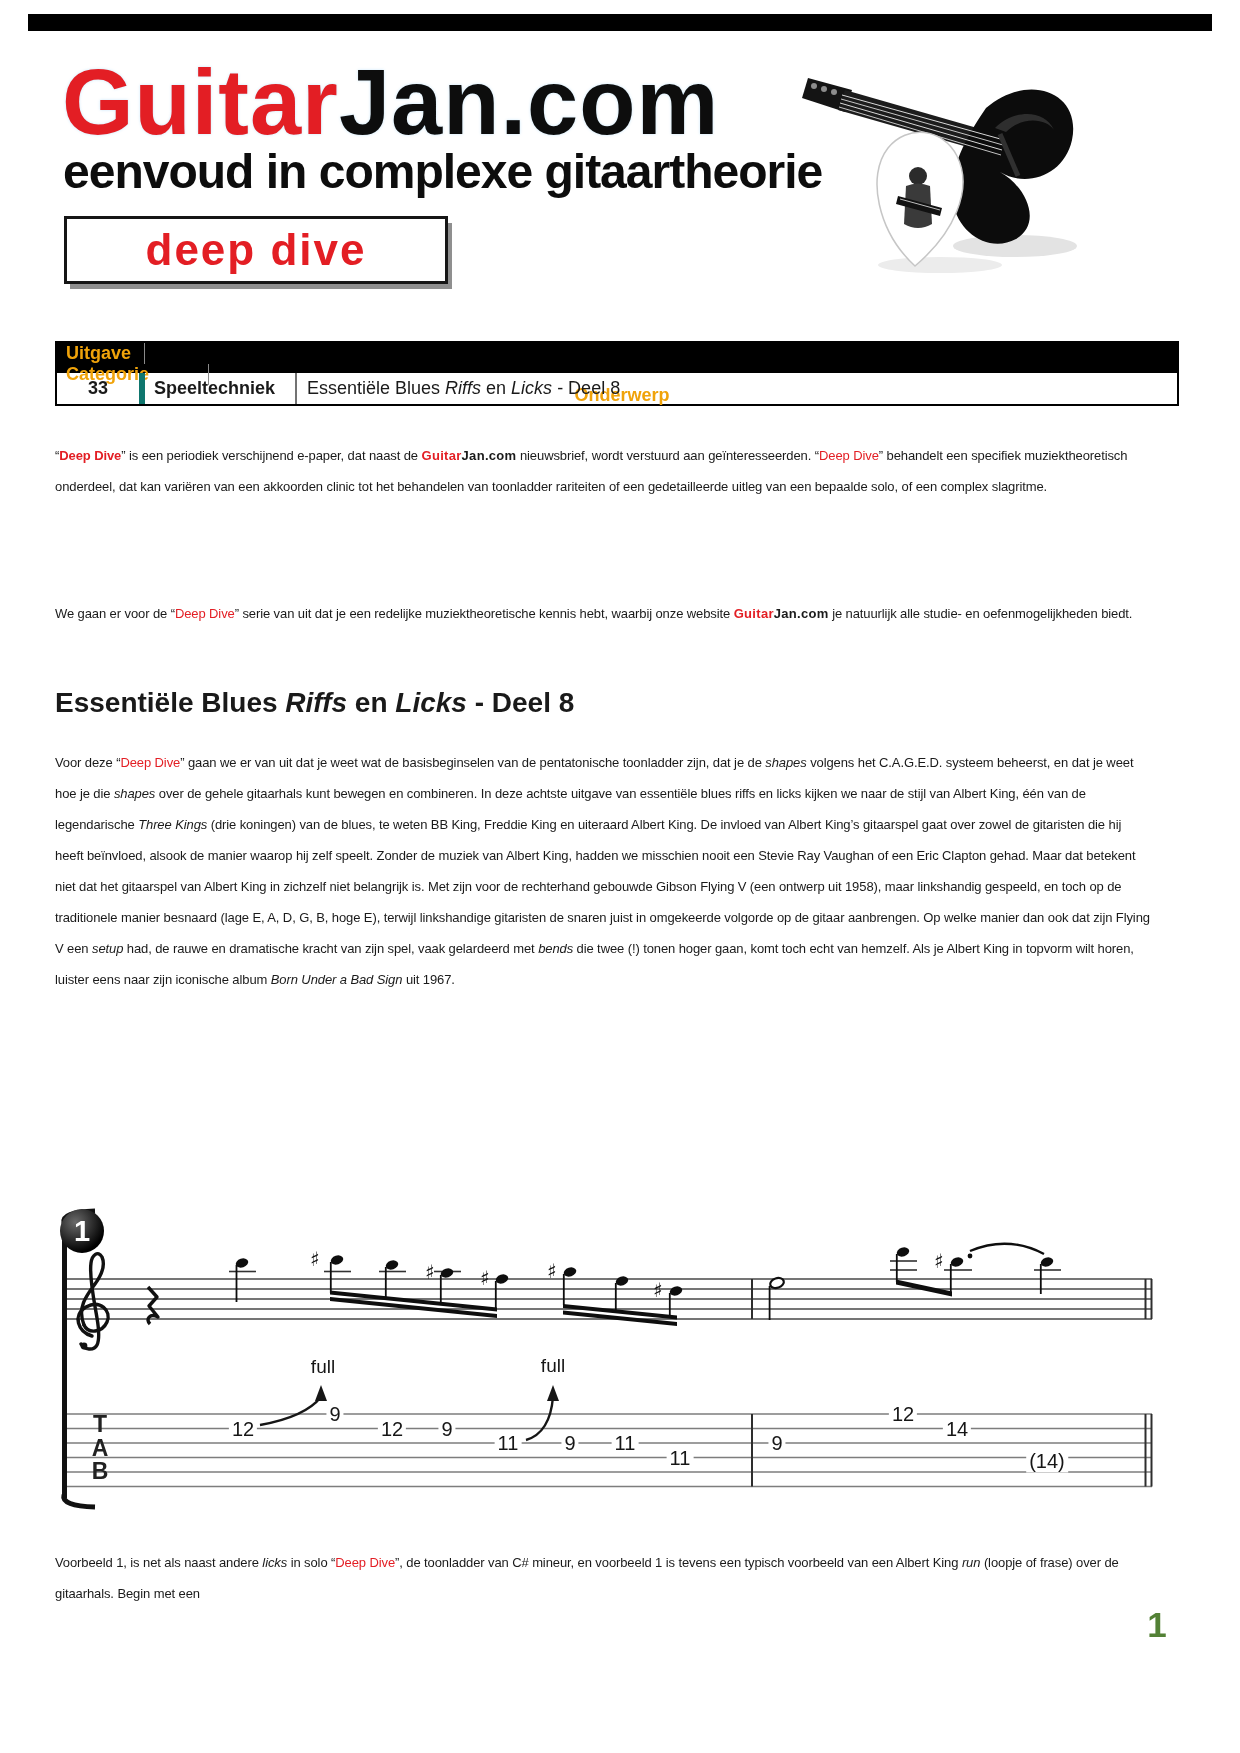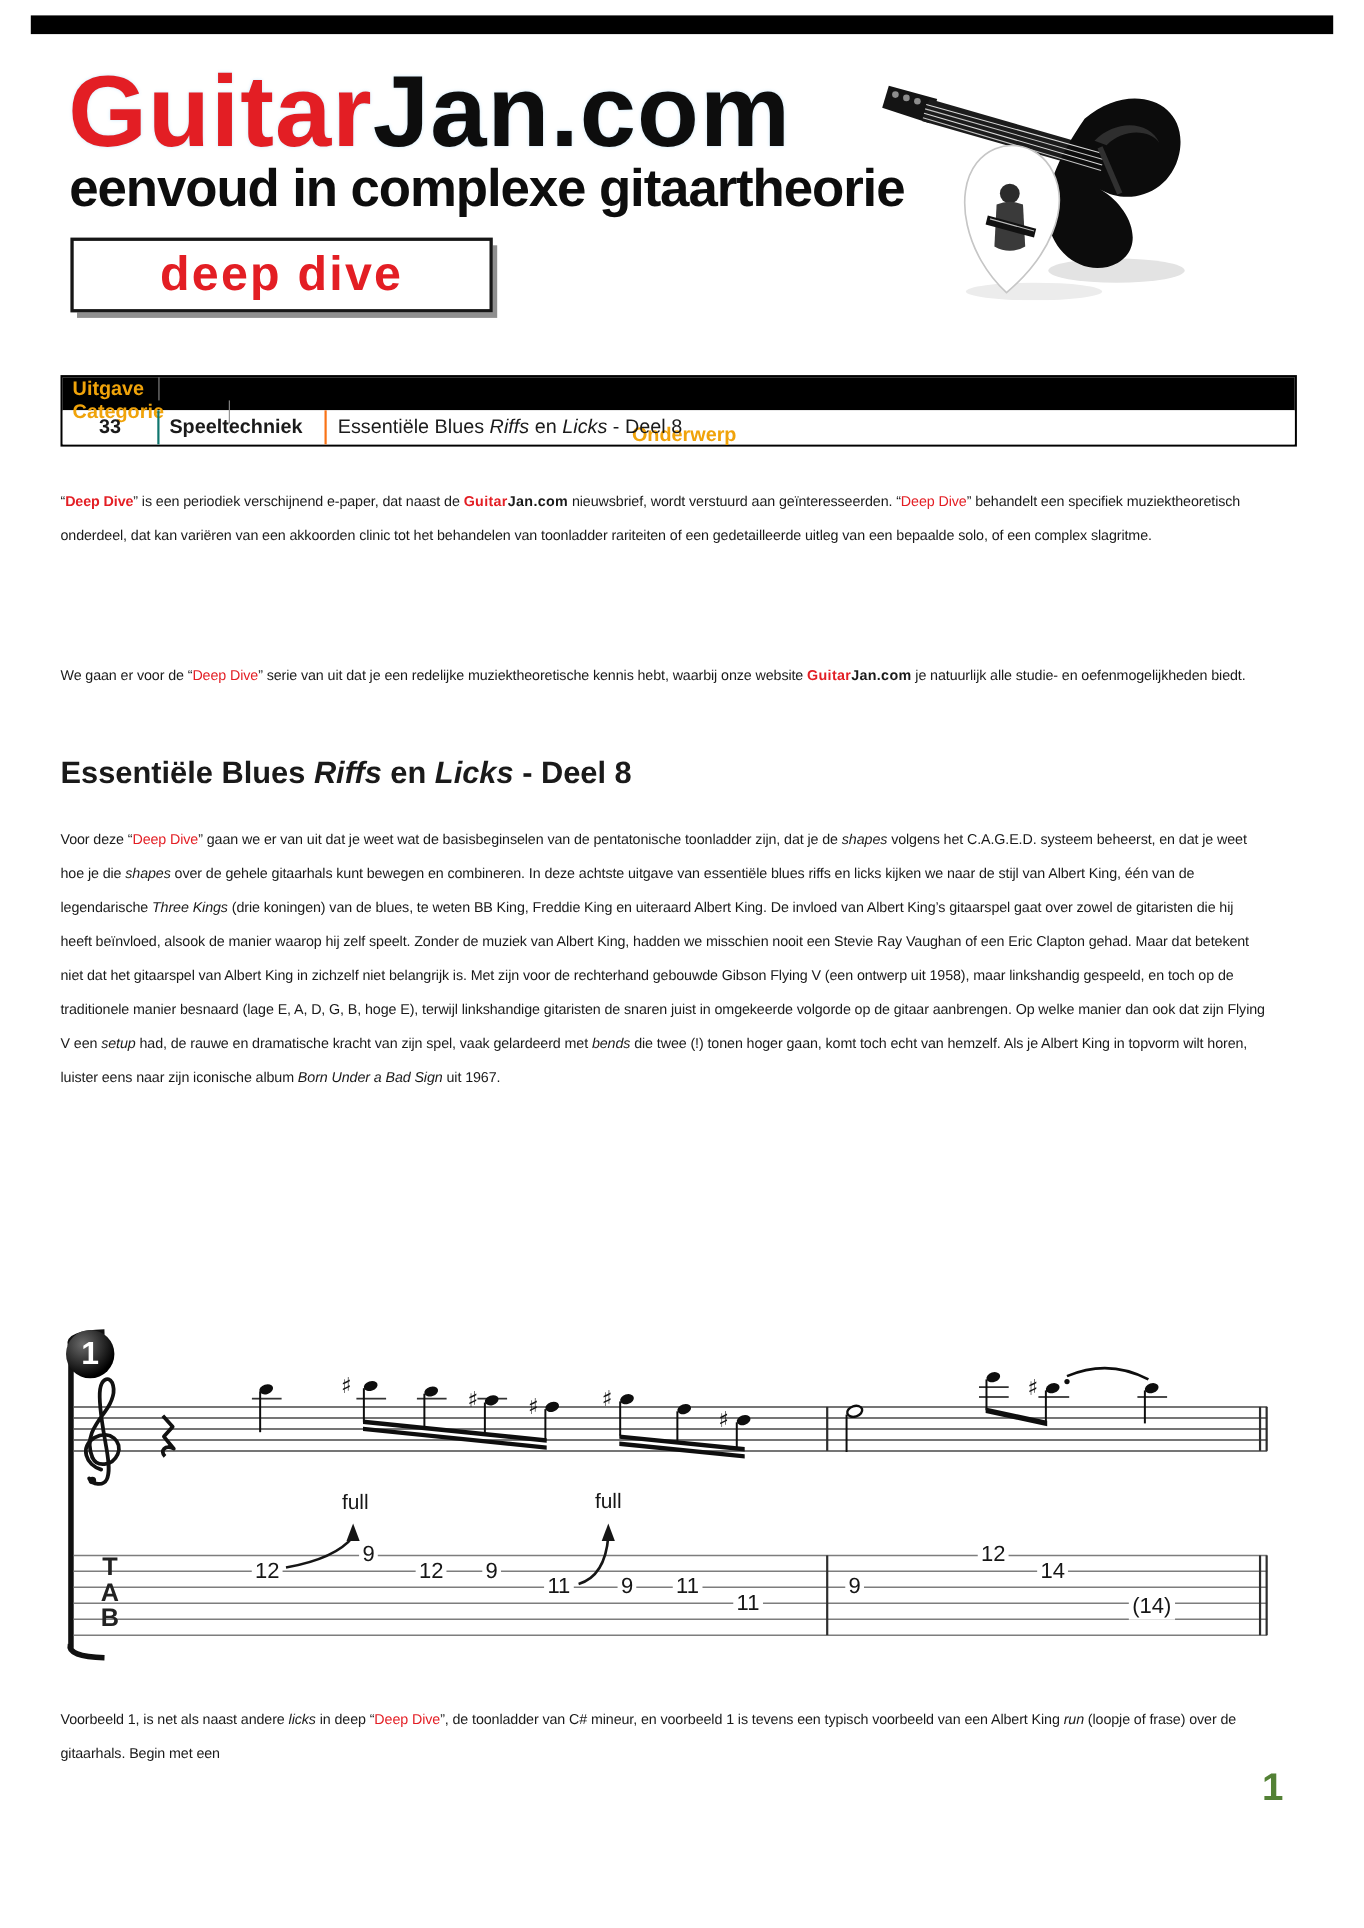--- a/index.html
+++ b/index.html
@@ -20,22 +20,22 @@
 
   
   .info-table{left:55px;top:341px;width:1124px;border:2px solid #000;box-sizing:border-box;font-size:18px;}
   .it-head{display:flex;background:#000;color:#f0a30a;font-weight:bold;height:30px;align-items:center;flex-direction:column;}
   .it-row{display:flex;background:#fff;height:31px;align-items:center;}
   .c1{width:88px;box-sizing:border-box;}
   .c2{width:152px;box-sizing:border-box;padding-left:9px;text-align:center;}
   .c3{flex:1;box-sizing:border-box;padding-left:10px;}
   .it-head .c1{padding-left:9px;}
   .it-head .c1,.it-head .c2{border-right:1px solid #8a8a8a;align-self:stretch;display:flex;align-items:center;}
-  .it-row .c1{text-align:center;font-weight:bold;border-right:2px solid #0f766e;align-self:stretch;display:flex;align-items:center;justify-content:center;}
-  .it-row .c2{font-weight:bold;border-right:2px solid #f97316;align-self:stretch;display:flex;align-items:center;}
+  .it-row .c1{text-align:center;font-weight:bold;border-right:6px solid #0f766e;align-self:stretch;display:flex;align-items:center;justify-content:center;}
+  .it-row .c2{font-weight:bold;border-right:2px solid #737373;align-self:stretch;display:flex;align-items:center;}
 
   
   .para{left:55px;width:1096px;font-size:13px;line-height:31px;letter-spacing:-0.1px;}
   .p1{top:440px;} .p2{top:598px;} .p3{top:747px;} .p4{top:1547px;}
   .h1{left:55px;top:686px;font-size:28px;font-weight:bold;line-height:34px;}
   .red{color:#e31e24;}
   .redb{color:#e31e24;font-weight:bold;}
   .i{font-style:italic;}
   .lg{font-weight:bold;letter-spacing:0.3px;}
   .pageno{left:1133px;top:1605px;width:48px;text-align:center;font-size:35px;font-weight:bold;color:#538135;}
@@ -106,21 +106,21 @@
       <div class="c1">33</div>
       <div class="c2">Speeltechniek</div>
       <div class="c3"><span>Essentiële Blues </span><span class="i">Riffs</span><span> en </span><span class="i">Licks</span><span> - Deel 8</span></div>
     </div>
   </div>
 
   <div class="abs para p1"><span>“</span><span class="redb">Deep Dive</span><span>” is een periodiek verschijnend e-paper, dat naast de </span><span class="lg red">Guitar</span><span class="lg">Jan.com</span><span> nieuwsbrief, wordt verstuurd aan geïnteresseerden. “</span><span class="red">Deep Dive</span><span>” behandelt een specifiek muziektheoretisch onderdeel, dat kan variëren van een akkoorden clinic tot het behandelen van toonladder rariteiten of een gedetailleerde uitleg van een bepaalde solo, of een complex slagritme.</span></div>
   <div class="abs para p2"><span>We gaan er voor de “</span><span class="red">Deep Dive</span><span>” serie van uit dat je een redelijke muziektheoretische kennis hebt, waarbij onze website </span><span class="lg red">Guitar</span><span class="lg">Jan.com</span><span> je natuurlijk alle studie- en oefenmogelijkheden biedt.</span></div>
   <div class="abs h1"><span>Essentiële Blues </span><span class="i">Riffs</span><span> en </span><span class="i">Licks</span><span> - Deel 8</span></div>
   <div class="abs para p3"><span>Voor deze “</span><span class="red">Deep Dive</span><span>” gaan we er van uit dat je weet wat de basisbeginselen van de pentatonische toonladder zijn, dat je de </span><span class="i">shapes</span><span> volgens het C.A.G.E.D. systeem beheerst, en dat je weet hoe je die </span><span class="i">shapes</span><span> over de gehele gitaarhals kunt bewegen en combineren. In deze achtste uitgave van essentiële blues riffs en licks kijken we naar de stijl van Albert King, één van de legendarische </span><span class="i">Three Kings</span><span> (drie koningen) van de blues, te weten BB King, Freddie King en uiteraard Albert King. De invloed van Albert King’s gitaarspel gaat over zowel de gitaristen die hij heeft beïnvloed, alsook de manier waarop hij zelf speelt. Zonder de muziek van Albert King, hadden we misschien nooit een Stevie Ray Vaughan of een Eric Clapton gehad. Maar dat betekent niet dat het gitaarspel van Albert King in zichzelf niet belangrijk is. Met zijn voor de rechterhand gebouwde Gibson Flying V (een ontwerp uit 1958), maar linkshandig gespeeld, en toch op de traditionele manier besnaard (lage E, A, D, G, B, hoge E), terwijl linkshandige gitaristen de snaren juist in omgekeerde volgorde op de gitaar aanbrengen. Op welke manier dan ook dat zijn Flying V een </span><span class="i">setup</span><span> had, de rauwe en dramatische kracht van zijn spel, vaak gelardeerd met </span><span class="i">bends</span><span> die twee (!) tonen hoger gaan, komt toch echt van hemzelf. Als je Albert King in topvorm wilt horen, luister eens naar zijn iconische album </span><span class="i">Born Under a Bad Sign</span><span> uit 1967.</span></div>
-  <div class="abs para p4"><span>Voorbeeld 1, is net als naast andere </span><span class="i">licks</span><span> in deep “</span><span class="red">Deep Dive</span><span>”, de toonladder van C# mineur, en voorbeeld 1 is tevens een typisch voorbeeld van een Albert King </span><span class="i">run</span><span> (loopje of frase) over de gitaarhals. Begin met een</span></div>
+  <div class="abs para p4"><span>Voorbeeld 1, is net als naast andere </span><span class="i">licks</span><span> in solo “</span><span class="red">Deep Dive</span><span>”, de toonladder van C# mineur, en voorbeeld 1 is tevens een typisch voorbeeld van een Albert King </span><span class="i">run</span><span> (loopje of frase) over de gitaarhals. Begin met een</span></div>
   <div class="abs pageno">1</div>
 
   <div class="abs example">
     <div class="badge">1</div>
 
     <svg width="1240" height="310" viewBox="0 0 1240 310">
 
       <rect x="62" y="20" width="5" height="278" fill="#111"></rect>
       <path d="M 64 23 Q 61 12 95 11" stroke="#111" stroke-width="5" fill="none"></path>
       <path d="M 64 295 Q 61 306 95 307" stroke="#111" stroke-width="5" fill="none"></path>

